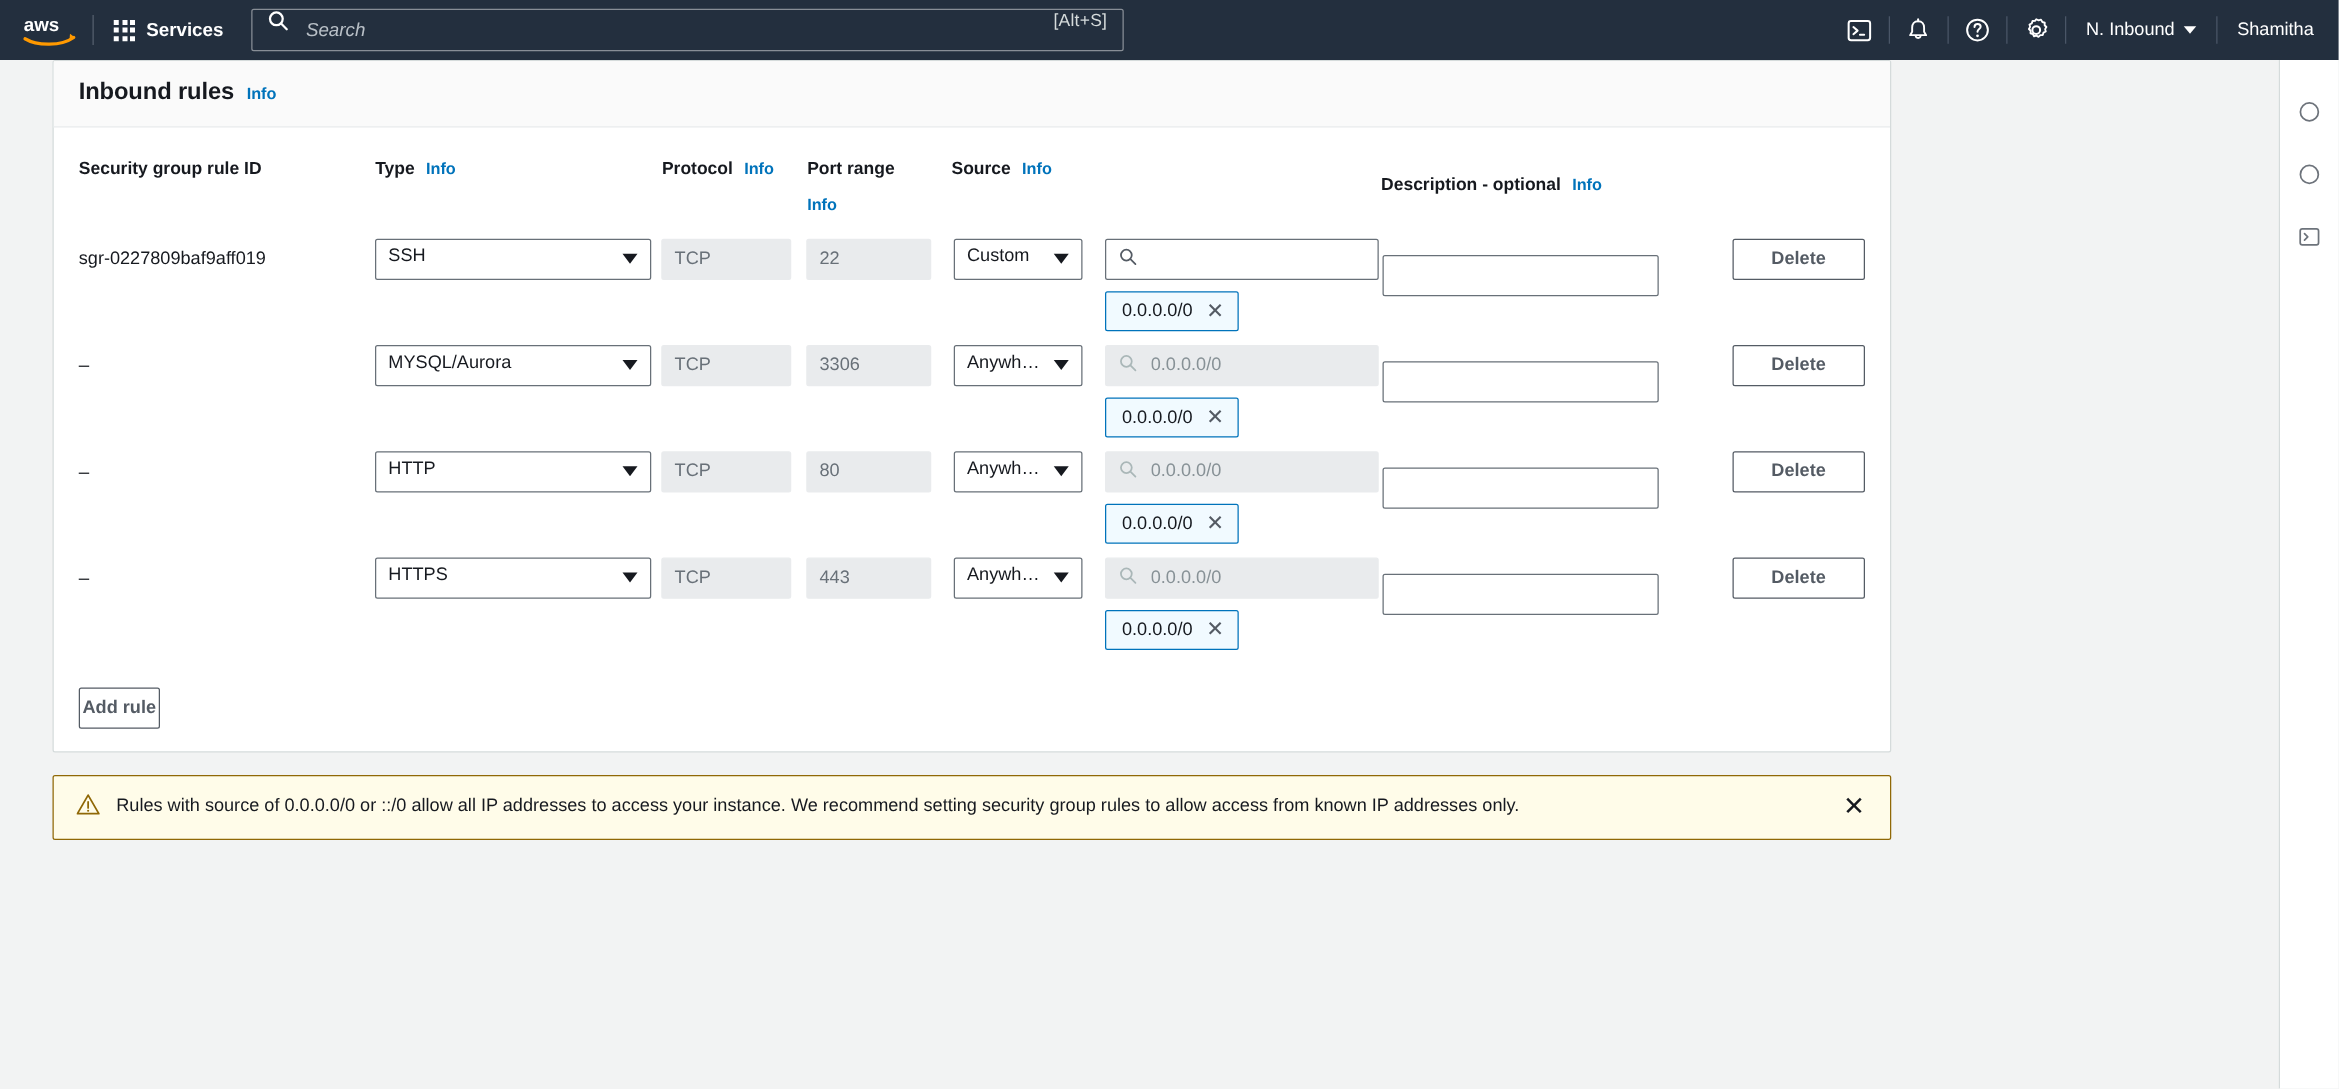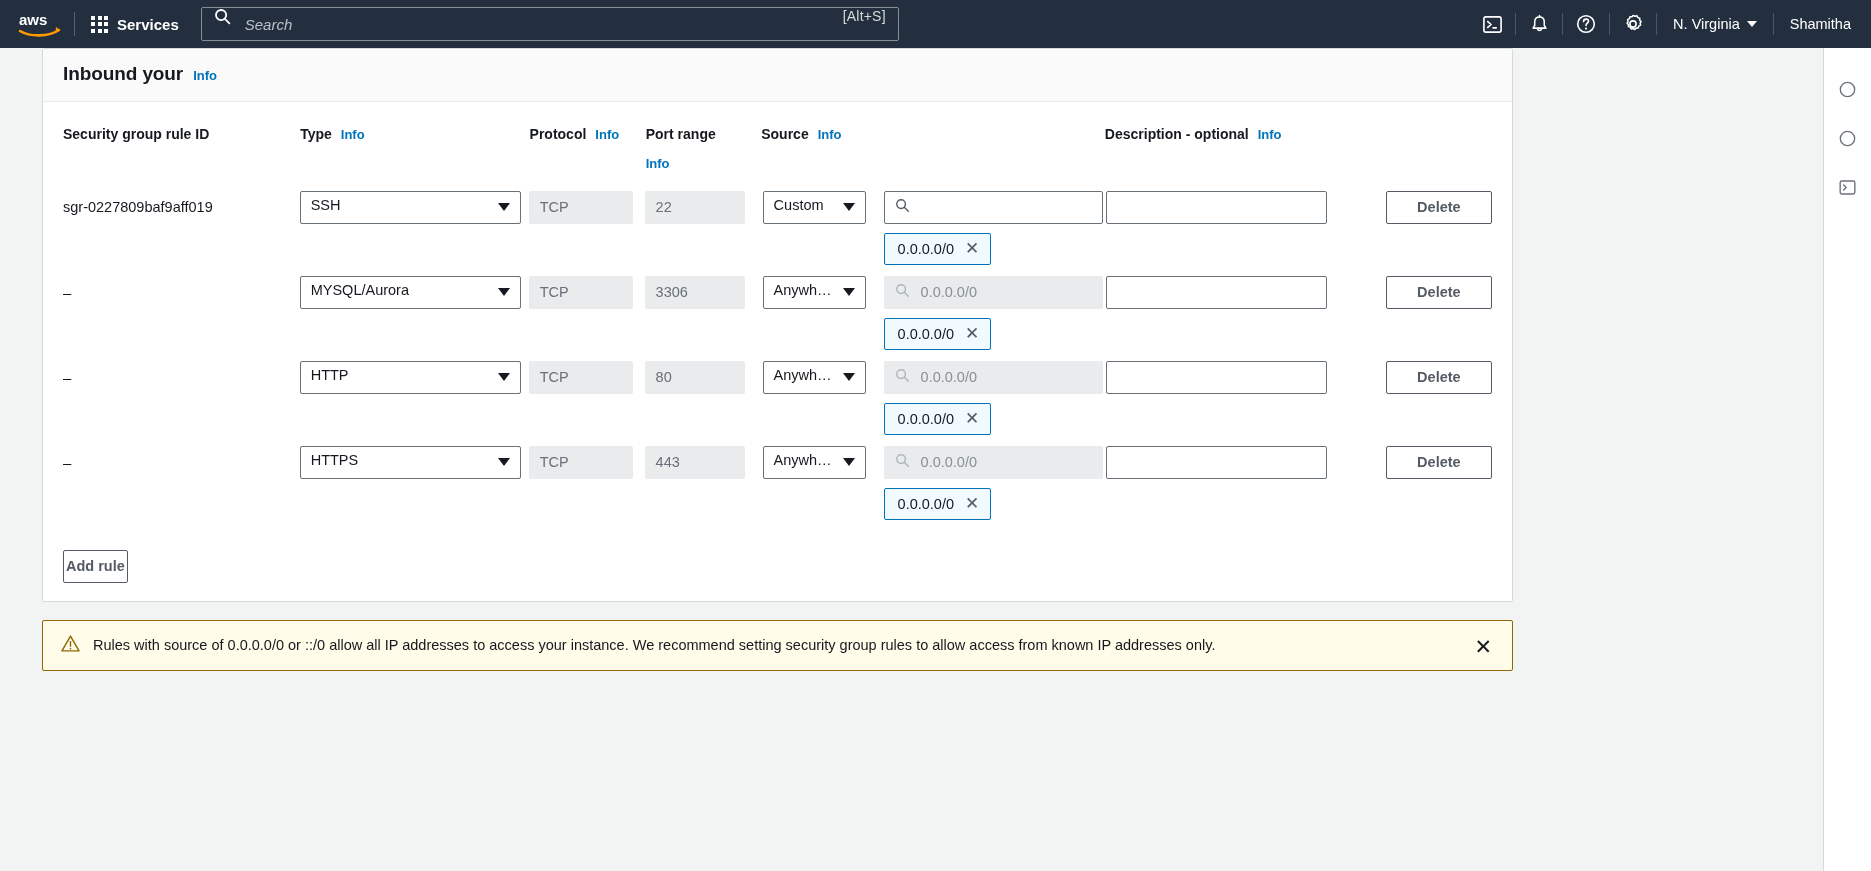--- a/index.html
+++ b/index.html
@@ -156,21 +156,21 @@
     gap: 9px;
     flex-wrap: wrap;
     align-items: baseline;
     line-height: 1.5;
   }
   .c-id    { width: 245px; }
   .c-type  { width: 237px; }
   .c-proto { width: 120px; }
   .c-port  { width: 118px; padding-right: 40px; }
   .c-src   { width: 355px; }
-  .c-desc  { width: 290px; }
+  .c-desc  { width: 290px; margin-top: 13px; }
   .c-act   { width: 110px; }
 
   .rule-row {
     display: flex;
     align-items: flex-start;
     padding-top: 11px;
   }
   .cell { display: flex; flex-direction: column; }
   .rule-id {
     font-size: 14.5px;
@@ -303,21 +303,21 @@
   .btn-delete { padding: 0 20px; }
   .add-rule-wrap { padding-top: 30px; }
 
   
   .alert {
     margin-top: 18px;
     background: #fffce9;
     border: 1px solid #906806;
     border-radius: 2px;
     display: flex;
-    align-items: flex-end;
+    align-items: center;
     padding: 13px 16px 13px 18px;
     gap: 13px;
   }
   .alert-text {
     flex: 1;
     font-size: 14.5px;
     color: #16191f;
     line-height: 1.45;
   }
   .alert-close {
@@ -441,21 +441,21 @@
     </div>
     <div class="nav-sep"></div>
     <div class="nav-icon">
       <svg width="22" height="22" viewBox="0 0 22 22">
         <path d="M11 2.4 l1.9 .9 1.9-.6 1.1 1.9 1.9 .6 -.1 2 1.4 1.4 -1 1.7 .5 1.9 -1.8 .9 -.6 1.9 -2 .1 -1.4 1.4 -1.7-1 -1.9 .5 -.9-1.8 -1.9-.6 .1-2 -1.4-1.4 1-1.7 -.5-1.9 1.8-.9 .6-1.9 2-.1z" stroke="#ffffff" stroke-width="1.5" fill="none" stroke-linejoin="round"></path>
         <circle cx="11" cy="11" r="3.1" stroke="#ffffff" stroke-width="1.6" fill="none"></circle>
       </svg>
     </div>
     <div class="nav-sep"></div>
     <div class="nav-text">
-      <span>N. Virginia</span>
+      <span>N. Inbound</span>
       <span class="caret-d"></span>
     </div>
     <div class="nav-sep"></div>
     <div class="nav-text">
       <span>Shamitha</span>
     </div>
   </div>
 </div>
 
 <div class="page">
@@ -476,21 +476,21 @@
         <rect x="2.5" y="3.5" width="17" height="15" rx="2" stroke="#545b64" stroke-width="1.6" fill="none"></rect>
         <polyline points="6.5,8 9.5,11 6.5,14" stroke="#545b64" stroke-width="1.6" fill="none" stroke-linecap="round" stroke-linejoin="round"></polyline>
       </svg>
     </span>
   </div>
 
   <div class="content-col">
 
     <div class="card">
       <div class="card-header">
-        <span class="card-title">Inbound your</span>
+        <span class="card-title">Inbound rules</span>
         <span class="info-link">Info</span>
       </div>
 
       <div class="card-body">
 
         <div class="rules-head">
           <div class="col-th c-id">
             <span>Security group rule ID</span>
           </div>
           <div class="col-th c-type">

